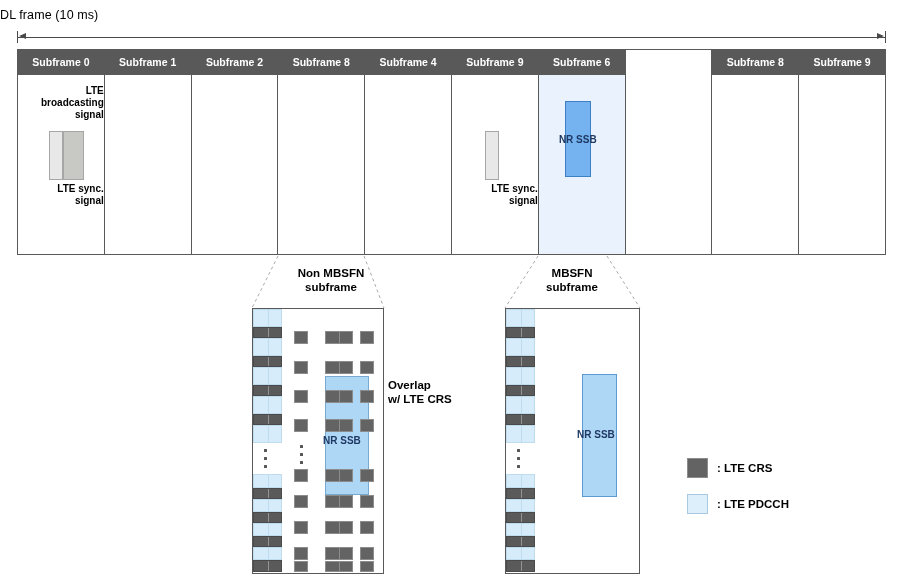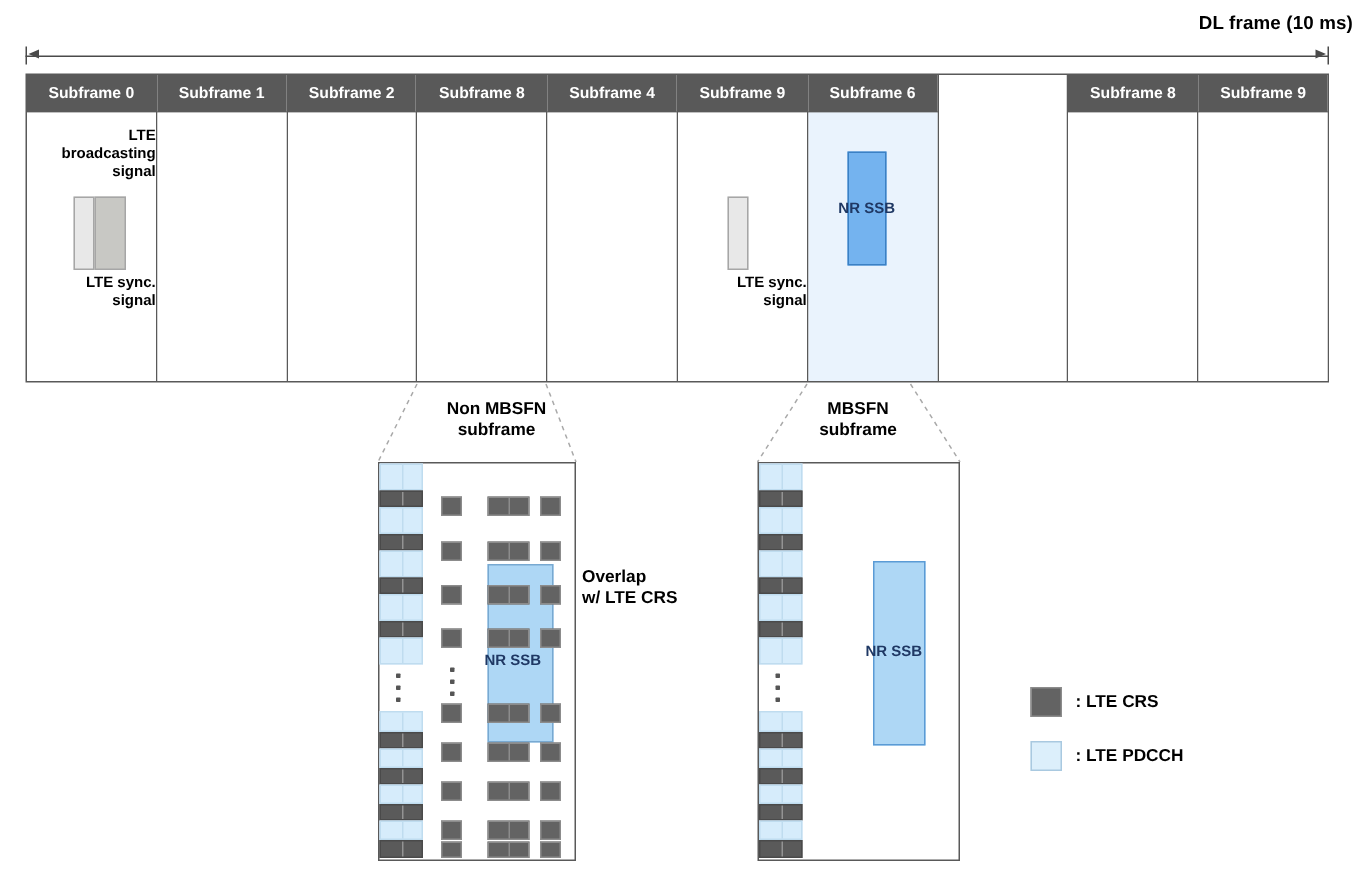--- a/index.html
+++ b/index.html
@@ -6,22 +6,22 @@
   html,body{margin:0;padding:0;background:#ffffff;}
   body{
     width:902px;height:588px;position:relative;overflow:hidden;
     font-family:"Liberation Sans","DejaVu Sans",sans-serif;
     color:#000000;
   }
   .abs{position:absolute;}
 
   
   #frame-title{
-    left:0;top:8px;width:902px;text-align:right;
-    font-size:12.5px;font-weight:bold;letter-spacing:.1px;
+    left:0;top:8px;width:902px;text-align:left;
+    font-size:12.5px;font-weight:normal;letter-spacing:.1px;
   }
   #frame-arrow{left:17px;top:31px;width:869px;height:12px;}
   #frame-arrow .bar{position:absolute;left:0;top:5.5px;width:869px;height:1px;background:#4a4a4a;}
   #frame-arrow .cap{position:absolute;top:0;width:1px;height:12px;background:#4a4a4a;}
   #frame-arrow .cap.l{left:0;}
   #frame-arrow .cap.r{left:868px;}
   #frame-arrow .head{position:absolute;top:2.2px;width:0;height:0;
      border-top:3.6px solid transparent;border-bottom:3.6px solid transparent;}
   #frame-arrow .head.l{left:2px;border-right:7px solid #4a4a4a;}
   #frame-arrow .head.r{right:2px;border-left:7px solid #4a4a4a;}

